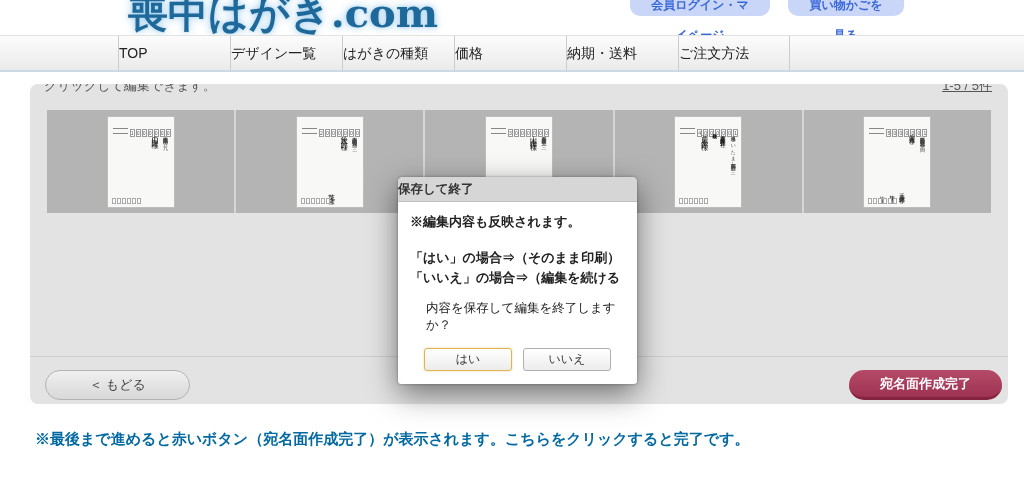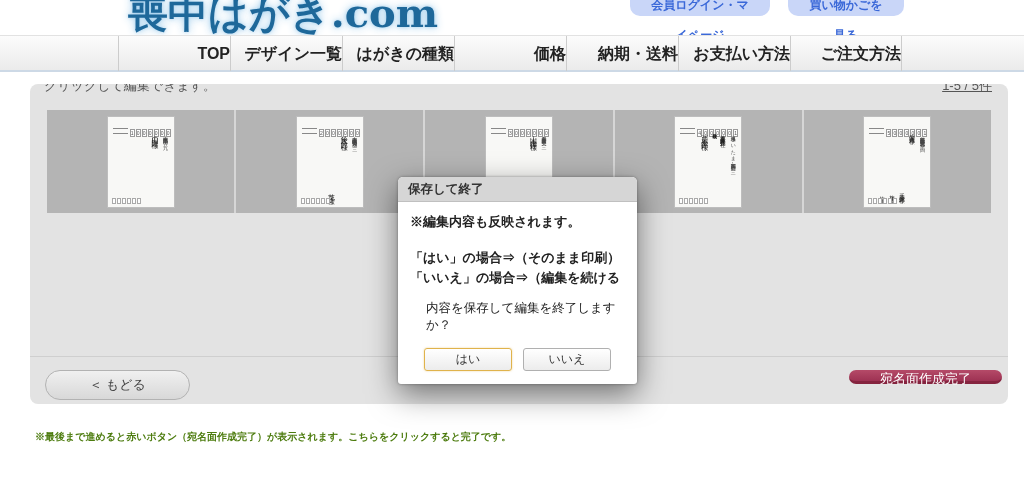--- a/index.html
+++ b/index.html
@@ -15,22 +15,22 @@
           color:#3a68d8; font-size:12px; font-weight:bold; border:none; padding:0 18px;
           line-height:30px; text-align:center; cursor:pointer; }
   .hbtn.login { left:630px; width:140px; }
   .hbtn.cart  { left:788px; width:116px; }
 
   
   .nav { position:absolute; left:0; top:35px; width:1024px; height:37px;
          background:linear-gradient(#fcfcfc,#ebebeb); border-top:1px solid #e2e2e2;
          border-bottom:2px solid #cdd9e6; }
   .nav-inner { position:absolute; left:118px; top:0; height:35px; display:flex; }
-  .nav-item { width:112px; height:35px; line-height:35px; text-align:right; font-size:16px;
-              font-weight:bold; color:#222; border-left:1px solid #ccc; cursor:pointer; }
+  .nav-item { width:112px; height:35px; line-height:35px; text-align:left; font-size:14px;
+              font-weight:normal; color:#222; border-left:1px solid #ccc; cursor:pointer; }
   .nav-item:last-child { border-right:1px solid #ccc; }
 
   
   .panel { position:absolute; left:30px; top:84px; width:978px; height:320px;
            background:#e3e3e3; border-radius:8px; overflow:hidden;padding-left:20px; }
   .hint  { position:absolute; top:-7px; left:14px;  font-size:13px; color:#555; }
   .count { position:absolute; top:-7px; right:16px; font-size:13px; color:#555;text-decoration:underline; }
   .strip { position:absolute; left:17px; top:26px; width:944px; height:103px; background:#b4b4b4;
            display:flex; }
   .cell  { flex:1; border-right:2px solid #d6d6d6; display:flex; align-items:center;
@@ -54,62 +54,61 @@
   .ncol.xs  { font-size:4.5px; letter-spacing:0; }
   .ncol.end { text-align:end; }
   .sboxes { position:absolute; bottom:3px; left:4px; display:flex; }
   .sboxes i { display:block; width:4px; height:6px; border:1px solid #aaa; background:#fff;
               margin-right:1px; }
 
   .panel-divider { position:absolute; left:0; right:0; top:272px; border-top:1px solid #cfcfcf; }
   .back-btn { position:absolute; left:15px; top:286px; width:145px; height:30px; border-radius:15px;
               background:linear-gradient(#f0f0f0,#d8d8d8); border:1px solid #b2b2b2; color:#444;
               font-size:13px; font-weight:normal; cursor:pointer; }
-  .complete-btn { position:absolute; right:6px; top:286px; width:153px; height:14px;
+  .complete-btn { position:absolute; right:6px; top:286px; width:153px; height:30px;
               border-radius:15px; background:linear-gradient(#b54a68,#9e3253); border:none;
-              border-bottom:3px solid #85243f; color:#fff; font-size:13px; font-weight:normal;
+              border-bottom:3px solid #85243f; color:#fff; font-size:13px; font-weight:bold;
               cursor:pointer; }
 
   
   .dialog { position:absolute; left:398px; top:177px; width:239px; background:#fff;
             border-radius:5px 5px 3px 3px;
             box-shadow:0 10px 30px rgba(0,0,0,.5), 0 0 3px rgba(0,0,0,.35); }
   .dialog-title { height:25px; line-height:25px; background:#d6d6d6; border-bottom:1px solid #c0c0c0;
                   border-radius:5px 5px 0 0; font-size:12.5px; font-weight:bold; color:#333;
-                  padding-left:10px; }
+                  }
   .dialog-body { padding:11px 12px 13px 12px; }
   .d-note { font-size:13px; font-weight:bold; color:#222;font-family:Liberation Serif, serif; }
   .d-case { font-size:13px; font-weight:bold; color:#222; line-height:1.55; }
   .d-gap1 { height:17px; } .d-gap2 { height:12px; }
   .d-question { font-size:12.5px; color:#222;margin-left:16px; }
   .d-buttons { display:flex; justify-content:center; gap:11px; margin-top:14px; }
   .dbtn { width:88px; height:23px; font-size:12px; color:#333; border-radius:3px;
           background:linear-gradient(#ffffff,#ececec); border:1px solid #b0b0b0; cursor:pointer; }
   .dbtn.yes { border:1px solid #e0b34c; box-shadow:0 0 2px rgba(224,179,76,.6); }
 
   
-  .foot-note { position:absolute; left:35px; top:430px; font-size:10px; font-weight:bold; color:#4d7c0f; }
+  .foot-note { position:absolute; left:35px; top:430px; font-size:15px; font-weight:bold; color:#0369a1; }
 </style>
 </head>
 <body>
 
 <div class="page">
 
   <div class="logo">喪中はがき.com</div>
   <button class="hbtn login">会員ログイン・マイページ</button>
   <button class="hbtn cart">買い物かごを見る</button>
 
   <div class="nav">
     <div class="nav-inner">
       <div class="nav-item">TOP</div>
       <div class="nav-item">デザイン一覧</div>
       <div class="nav-item">はがきの種類</div>
       <div class="nav-item">価格</div>
       <div class="nav-item">納期・送料</div>
-      <div class="nav-item">お支払い方法</div>
       <div class="nav-item">ご注文方法</div>
     </div>
   </div>
 
   <div class="panel">
     <div class="hint">クリックして編集できます。</div>
     <div class="count">1-5 / 5件</div>
 
     <div class="strip">
 

